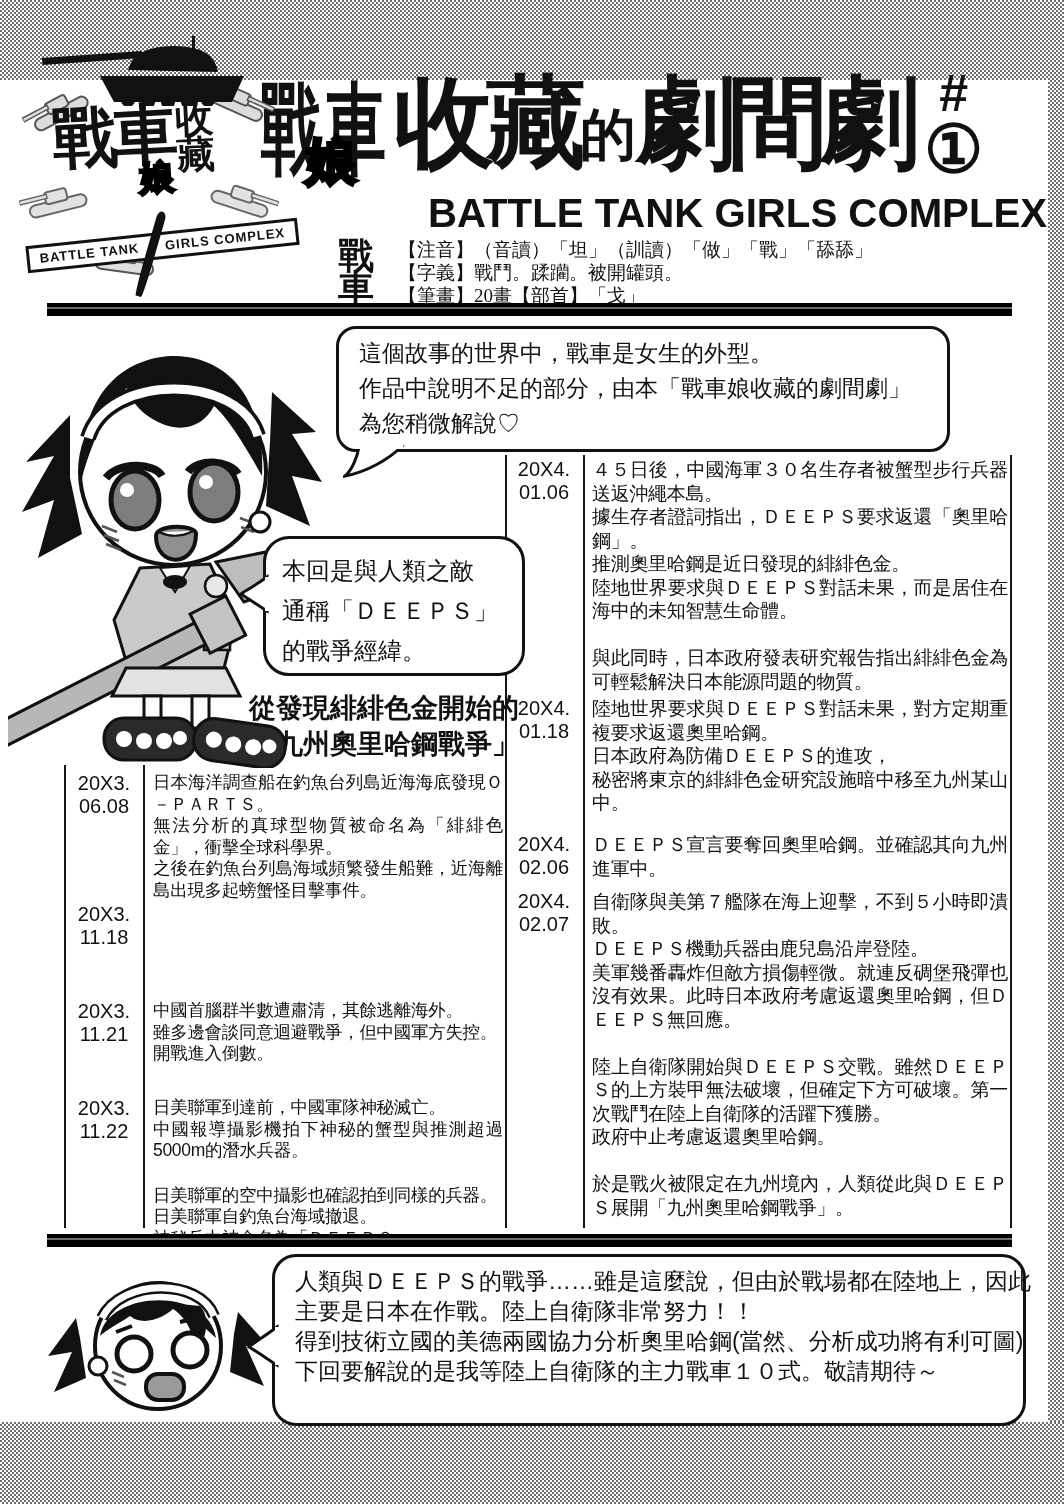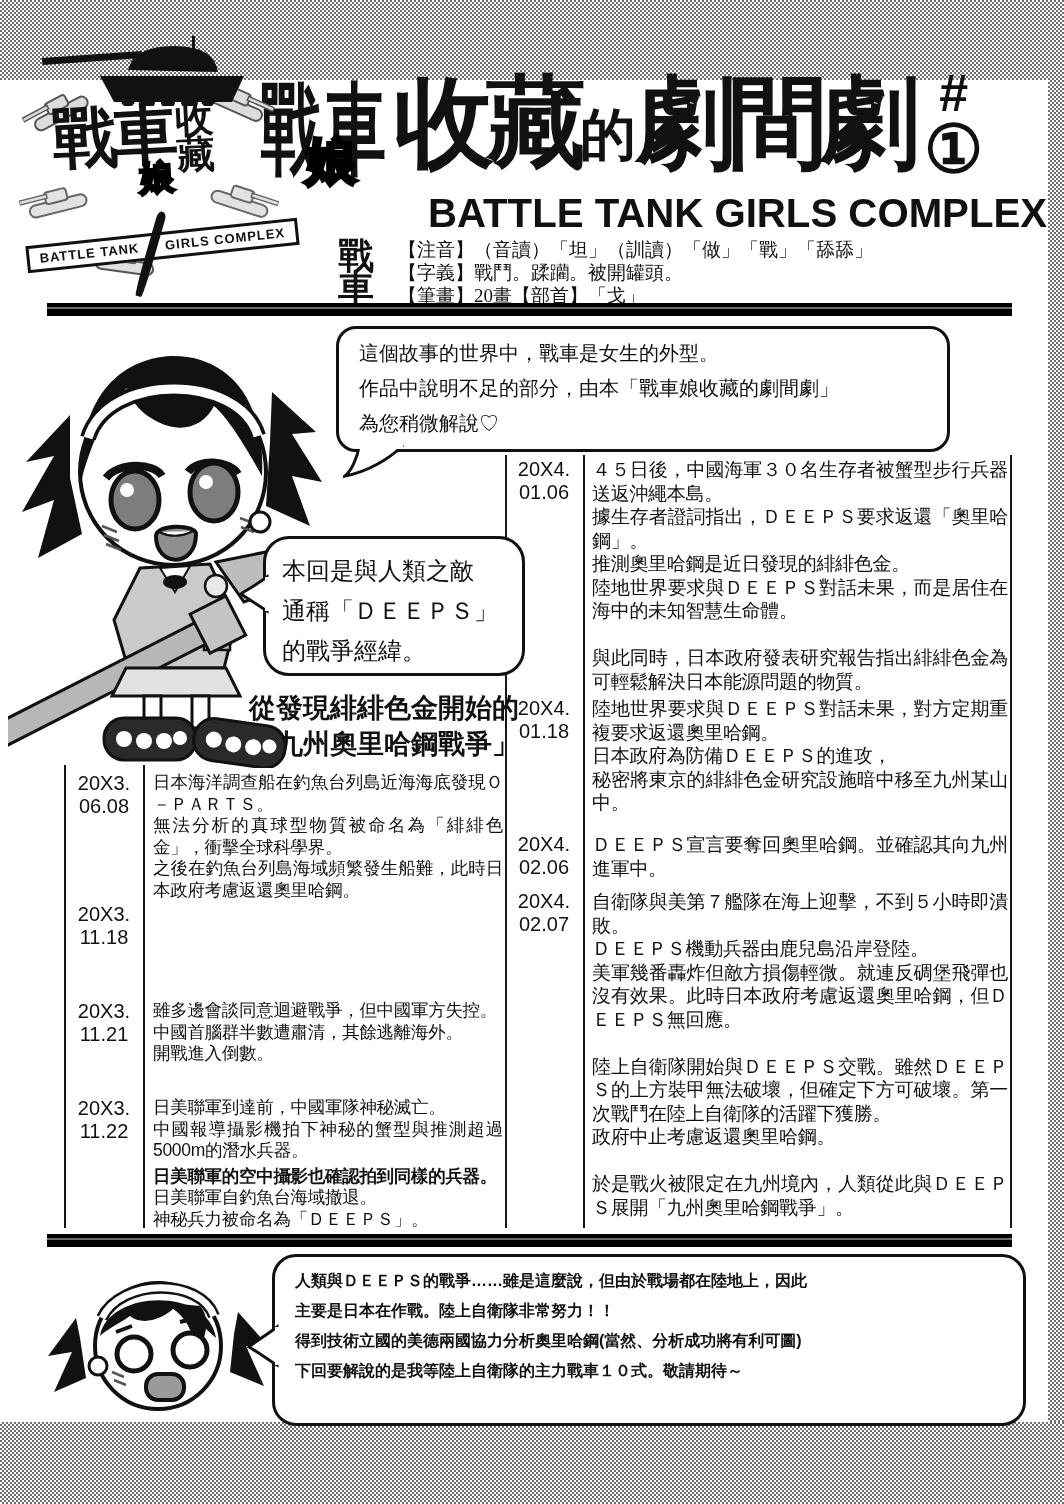--- a/index.html
+++ b/index.html
@@ -47,25 +47,25 @@
   
   .heading{font-family:"Liberation Serif",serif;font-weight:bold;font-size:27px;line-height:36px;
         text-align:center;white-space:nowrap;}
   
   .dateblk{font-size:20px;line-height:23px;}
   .dateblk .dt{text-align:center;}
   .dateblk .db{text-align:center;}
   .ltext{font-size:17.5px;line-height:21.5px;letter-spacing:-0.3px;text-align:justify;}
   .rtext{font-size:19px;line-height:23.5px;letter-spacing:-0.3px;text-align:justify;}
   .para{margin:0;}
-  .ltext .gap{margin-top:4px;font-weight:bold;}
+  .ltext .gap{margin-top:23px;}
   .rtext .gap{margin-top:23.5px;}
-  .b1text{font-size:20px;line-height:35px;padding:7px 20px;}
+  .b1text{font-size:23px;line-height:35px;padding:7px 20px;}
   .b2text{font-size:24px;line-height:40px;padding:12px 16px;}
-  .b3text{font-size:16px;line-height:30px;padding:9px 20px;font-weight:bold;}
+  .b3text{font-size:23px;line-height:30px;padding:9px 20px;}
 </style>
 </head>
 <body>
 
 <div class="page">
 
   <div class="abs checker" style="left:0;top:0;width:1064px;height:80px;"></div>
   <div class="abs checker" style="left:1048px;top:0;width:16px;height:1504px;"></div>
   <div class="abs checker" style="left:0;top:1422px;width:1064px;height:82px;"></div>
 
@@ -251,35 +251,35 @@
   <div class="abs vline" style="left:583px;top:455px;height:773px;"></div>
   <div class="abs vline" style="left:1010px;top:455px;height:773px;"></div>
 
   <div class="abs dateblk" style="left:70px;top:772px;width:68px;">
     <div class="dt">20X3.</div>
     <div class="db">06.08</div>
   </div>
   <div class="abs ltext" style="left:153px;top:772px;width:350px;">
     <div class="para">日本海洋調查船在釣魚台列島近海海底發現Ｏ－ＰＡＲＴＳ。</div>
     <div class="para">無法分析的真球型物質被命名為「緋緋色金」，衝擊全球科學界。</div>
-    <div class="para">之後在釣魚台列島海域頻繁發生船難，此時日本政府考慮返還奧里哈鋼。</div>
+    <div class="para">之後在釣魚台列島海域頻繁發生船難，近海離島出現多起螃蟹怪目擊事件。</div>
   </div>
 
   <div class="abs dateblk" style="left:70px;top:903px;width:68px;">
     <div class="dt">20X3.</div>
     <div class="db">11.18</div>
   </div>
 
   <div class="abs dateblk" style="left:70px;top:1000px;width:68px;">
     <div class="dt">20X3.</div>
     <div class="db">11.21</div>
   </div>
   <div class="abs ltext" style="left:153px;top:1000px;width:350px;">
+    <div class="para">中國首腦群半數遭肅清，其餘逃離海外。</div>
     <div class="para">雖多邊會談同意迴避戰爭，但中國軍方失控。</div>
-    <div class="para">中國首腦群半數遭肅清，其餘逃離海外。</div>
     <div class="para">開戰進入倒數。</div>
   </div>
 
   <div class="abs dateblk" style="left:70px;top:1097px;width:68px;">
     <div class="dt">20X3.</div>
     <div class="db">11.22</div>
   </div>
   <div class="abs ltext" style="left:153px;top:1097px;width:350px;">
     <div class="para">日美聯軍到達前，中國軍隊神秘滅亡。</div>
     <div class="para">中國報導攝影機拍下神秘的蟹型與推測超過5000m的潛水兵器。</div>

